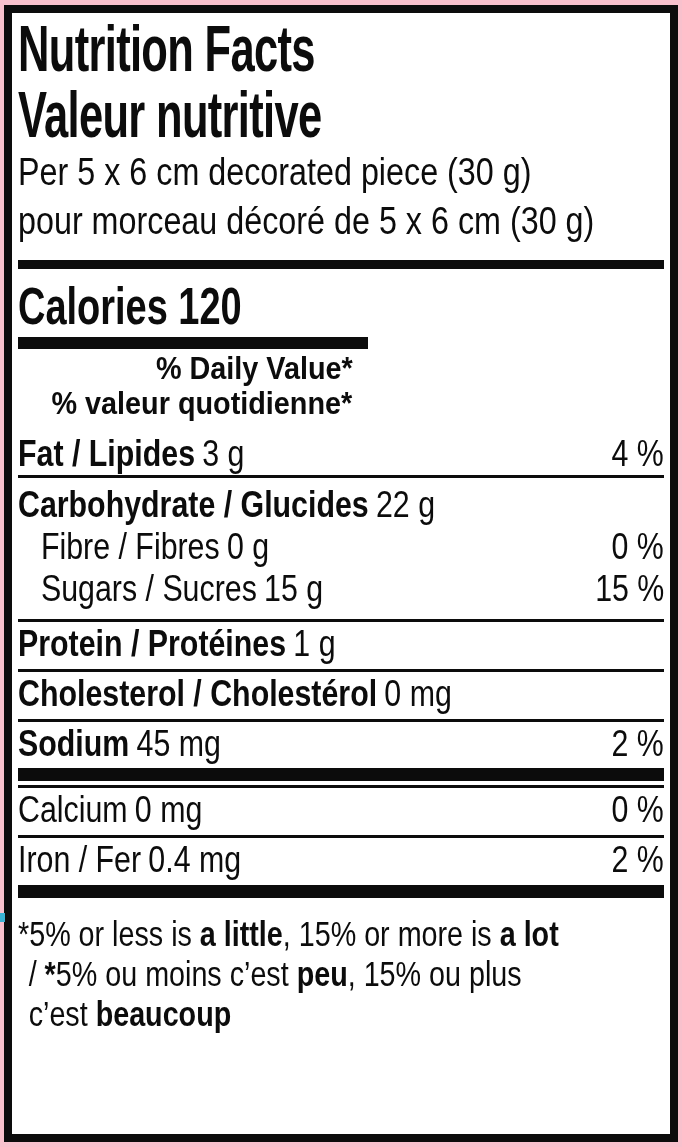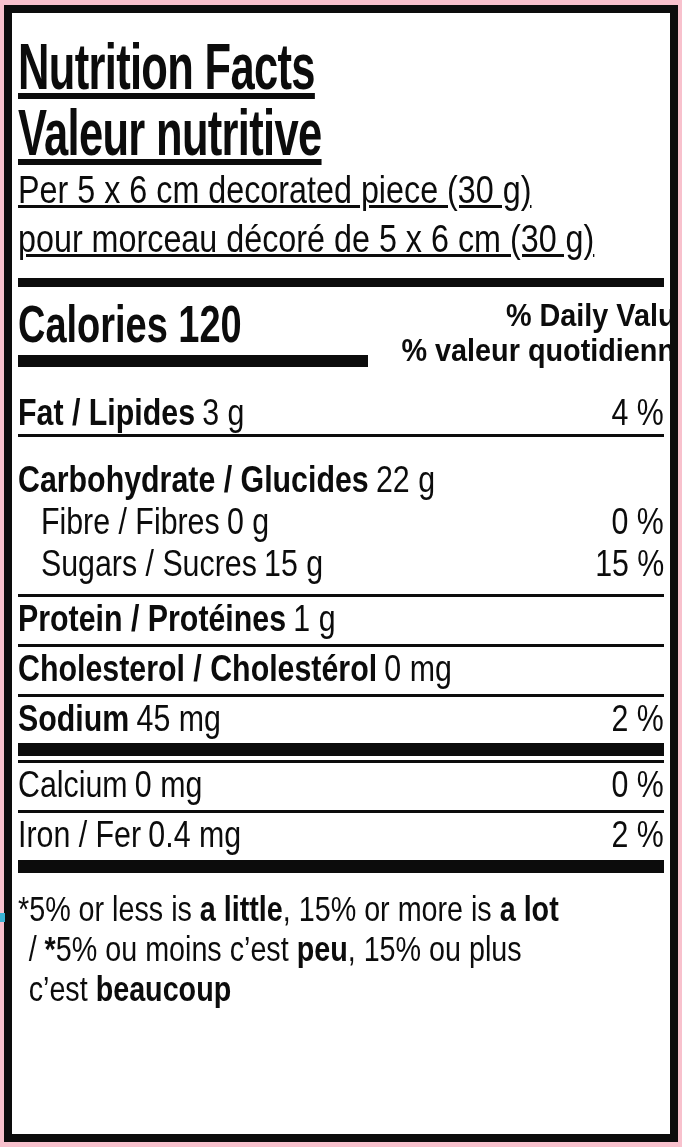--- a/index.html
+++ b/index.html
@@ -39,35 +39,36 @@
   .sx-body   { transform: scaleX(0.82); }
 
   .b { font-weight: bold; }
 
   .title {
     font-size: 64px;
     line-height: 66px;
     font-weight: bold;
     letter-spacing: -1px;
   }
-  .header-block { padding-top: 21px; text-decoration: underline; }
+  .header-block { padding-top: 3px; }
   .serving {
     font-size: 38px;
     line-height: 49px;
   }
   .bar { background: #0c0c0c; }
   .bar-header { height: 9px; margin-top: 14px; }
   .bar-cal    { height: 12px; margin-top: 3px; }
   .bar-thick  { height: 13px; }
 
   .cal-row {
     margin-top: 9px;
     display: flex;
     justify-content: space-between;
     align-items: flex-start;
+    flex-direction: column;
   }
   .cal-left { width: 350px; }
   .cal-text {
     font-size: 52px;
     line-height: 56px;
     font-weight: bold;
     width: 350px;
   }
   .cal-left .bar-cal { width: 350px; }
   .dv-head {
@@ -92,24 +93,24 @@
   .group-row {
     display: flex;
     justify-content: space-between;
     align-items: center;
     font-size: 37px;
     line-height: 42px;
   }
   .dvv { font-size: 37px; }
 
   .rule { height: 3px; background: #0c0c0c; }
-  .mt12 { margin-top: 24px; }
+  .mt12 { margin-top: 12px; }
   .mt9  { margin-top: 9px; }
   .mt7  { margin-top: 1px; }
-  .mt6  { margin-top: 22px; }
+  .mt6  { margin-top: 6px; }
   .mt5  { margin-top: 5px; }
   .mt4  { margin-top: 4px; }
   .mt3  { margin-top: 3px; }
 
   .footnote { margin-top: 16px; }
   .fn-line {
     font-size: 35px;
     line-height: 40px;
     white-space: nowrap;
   }

